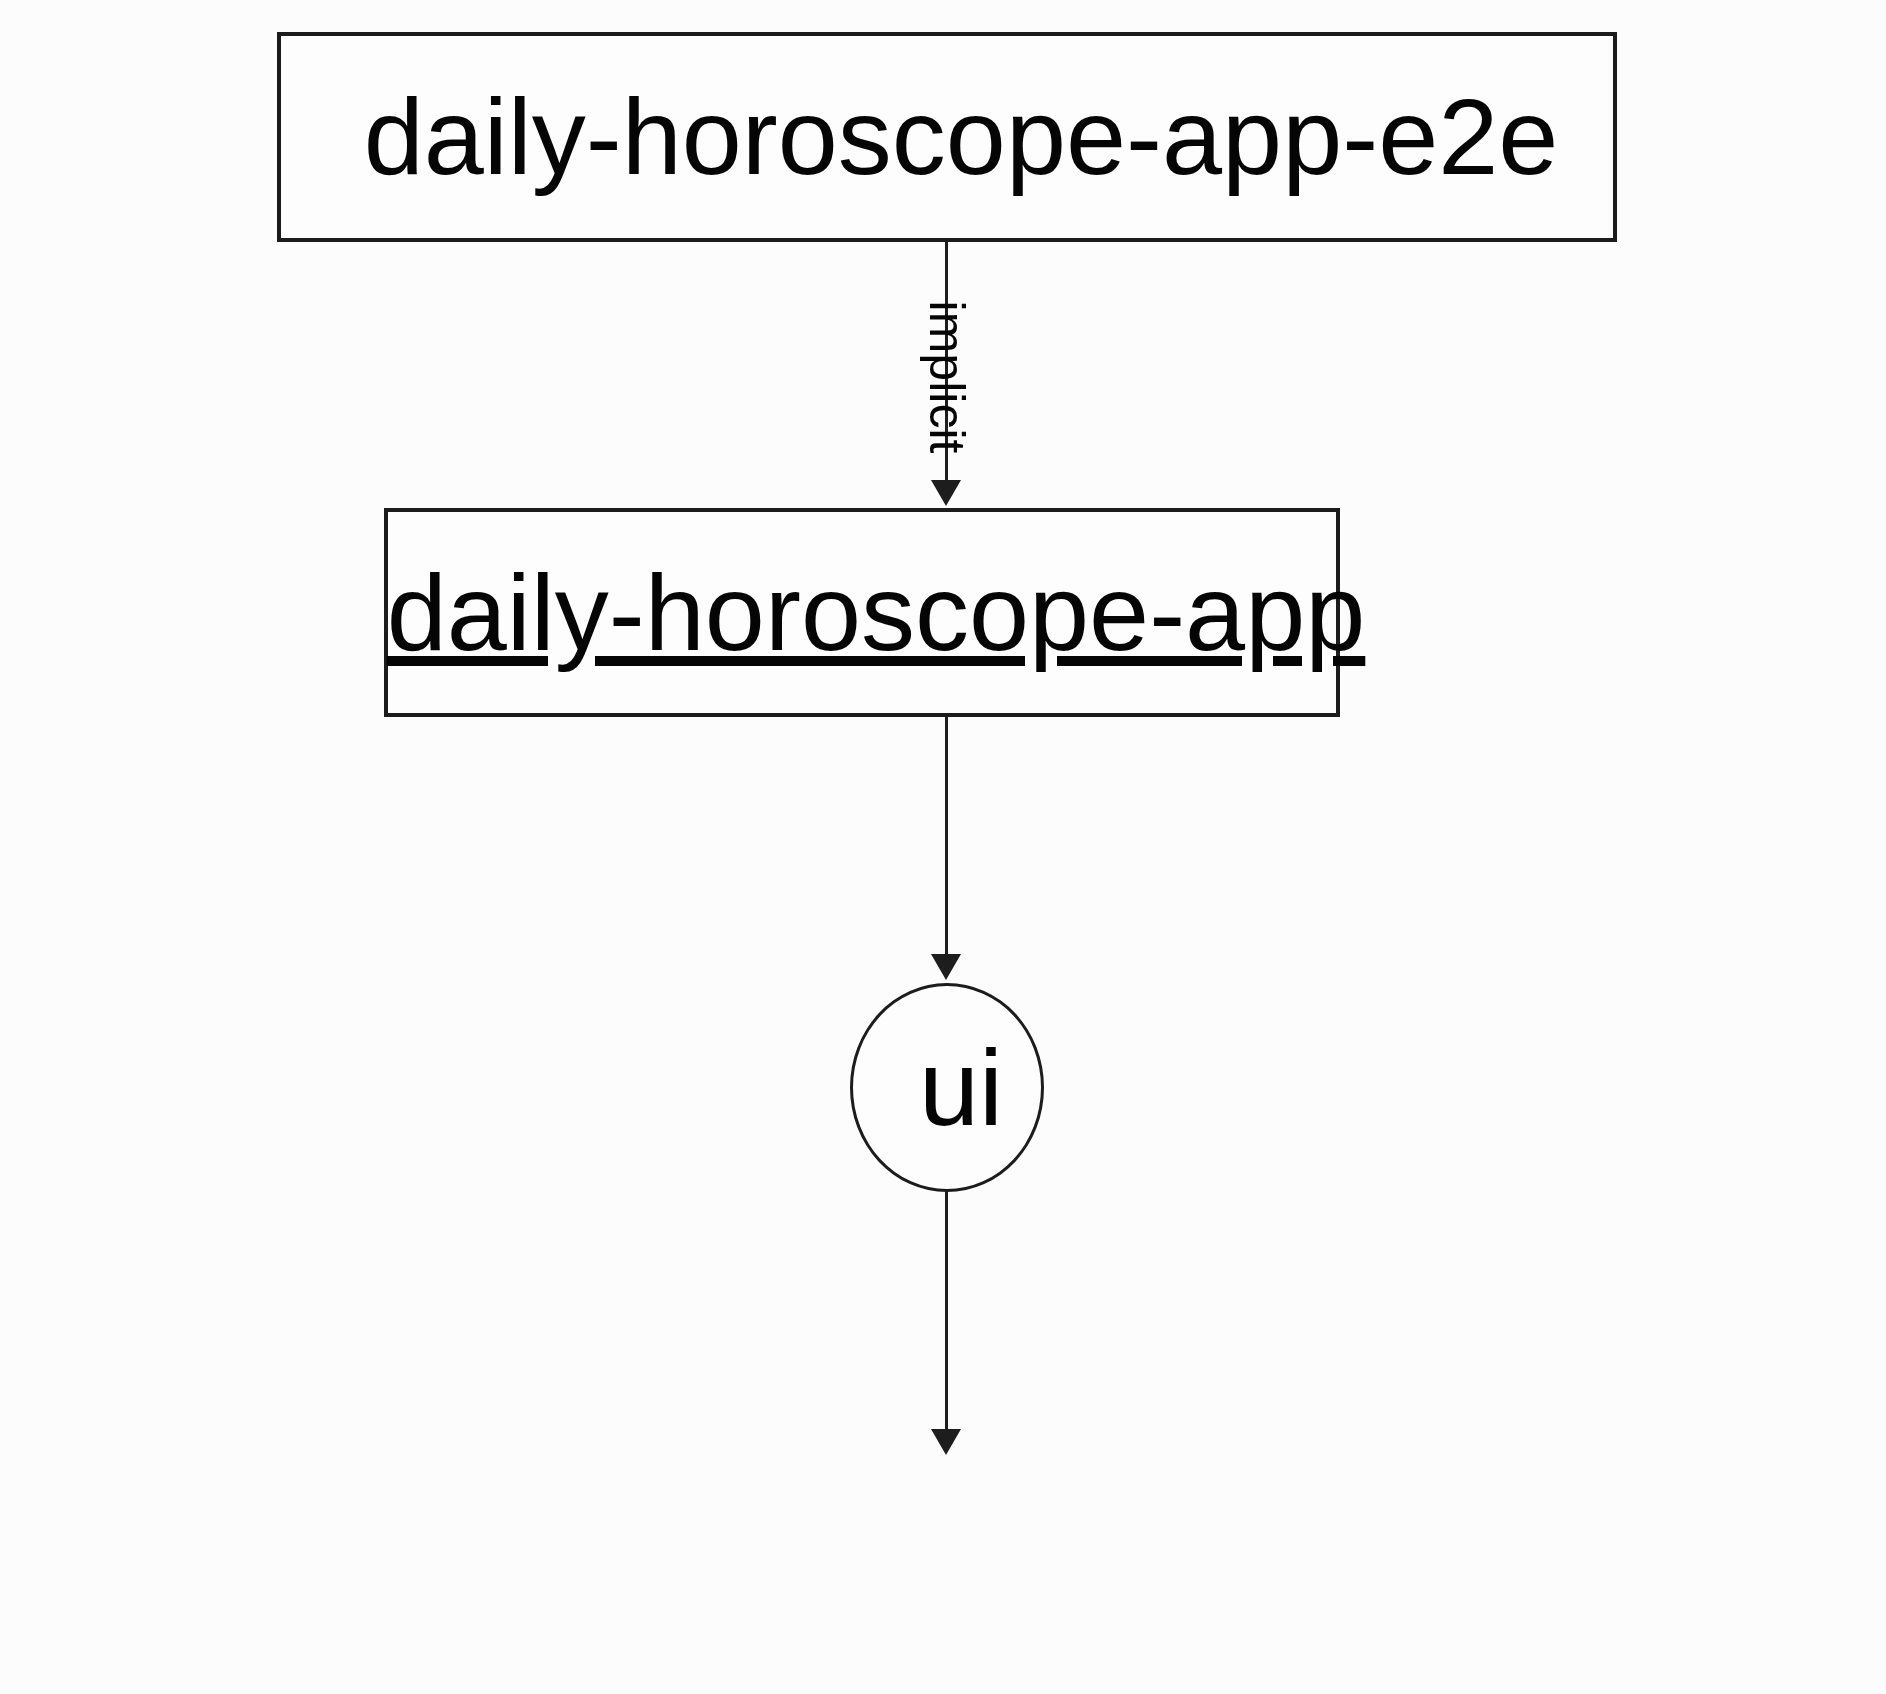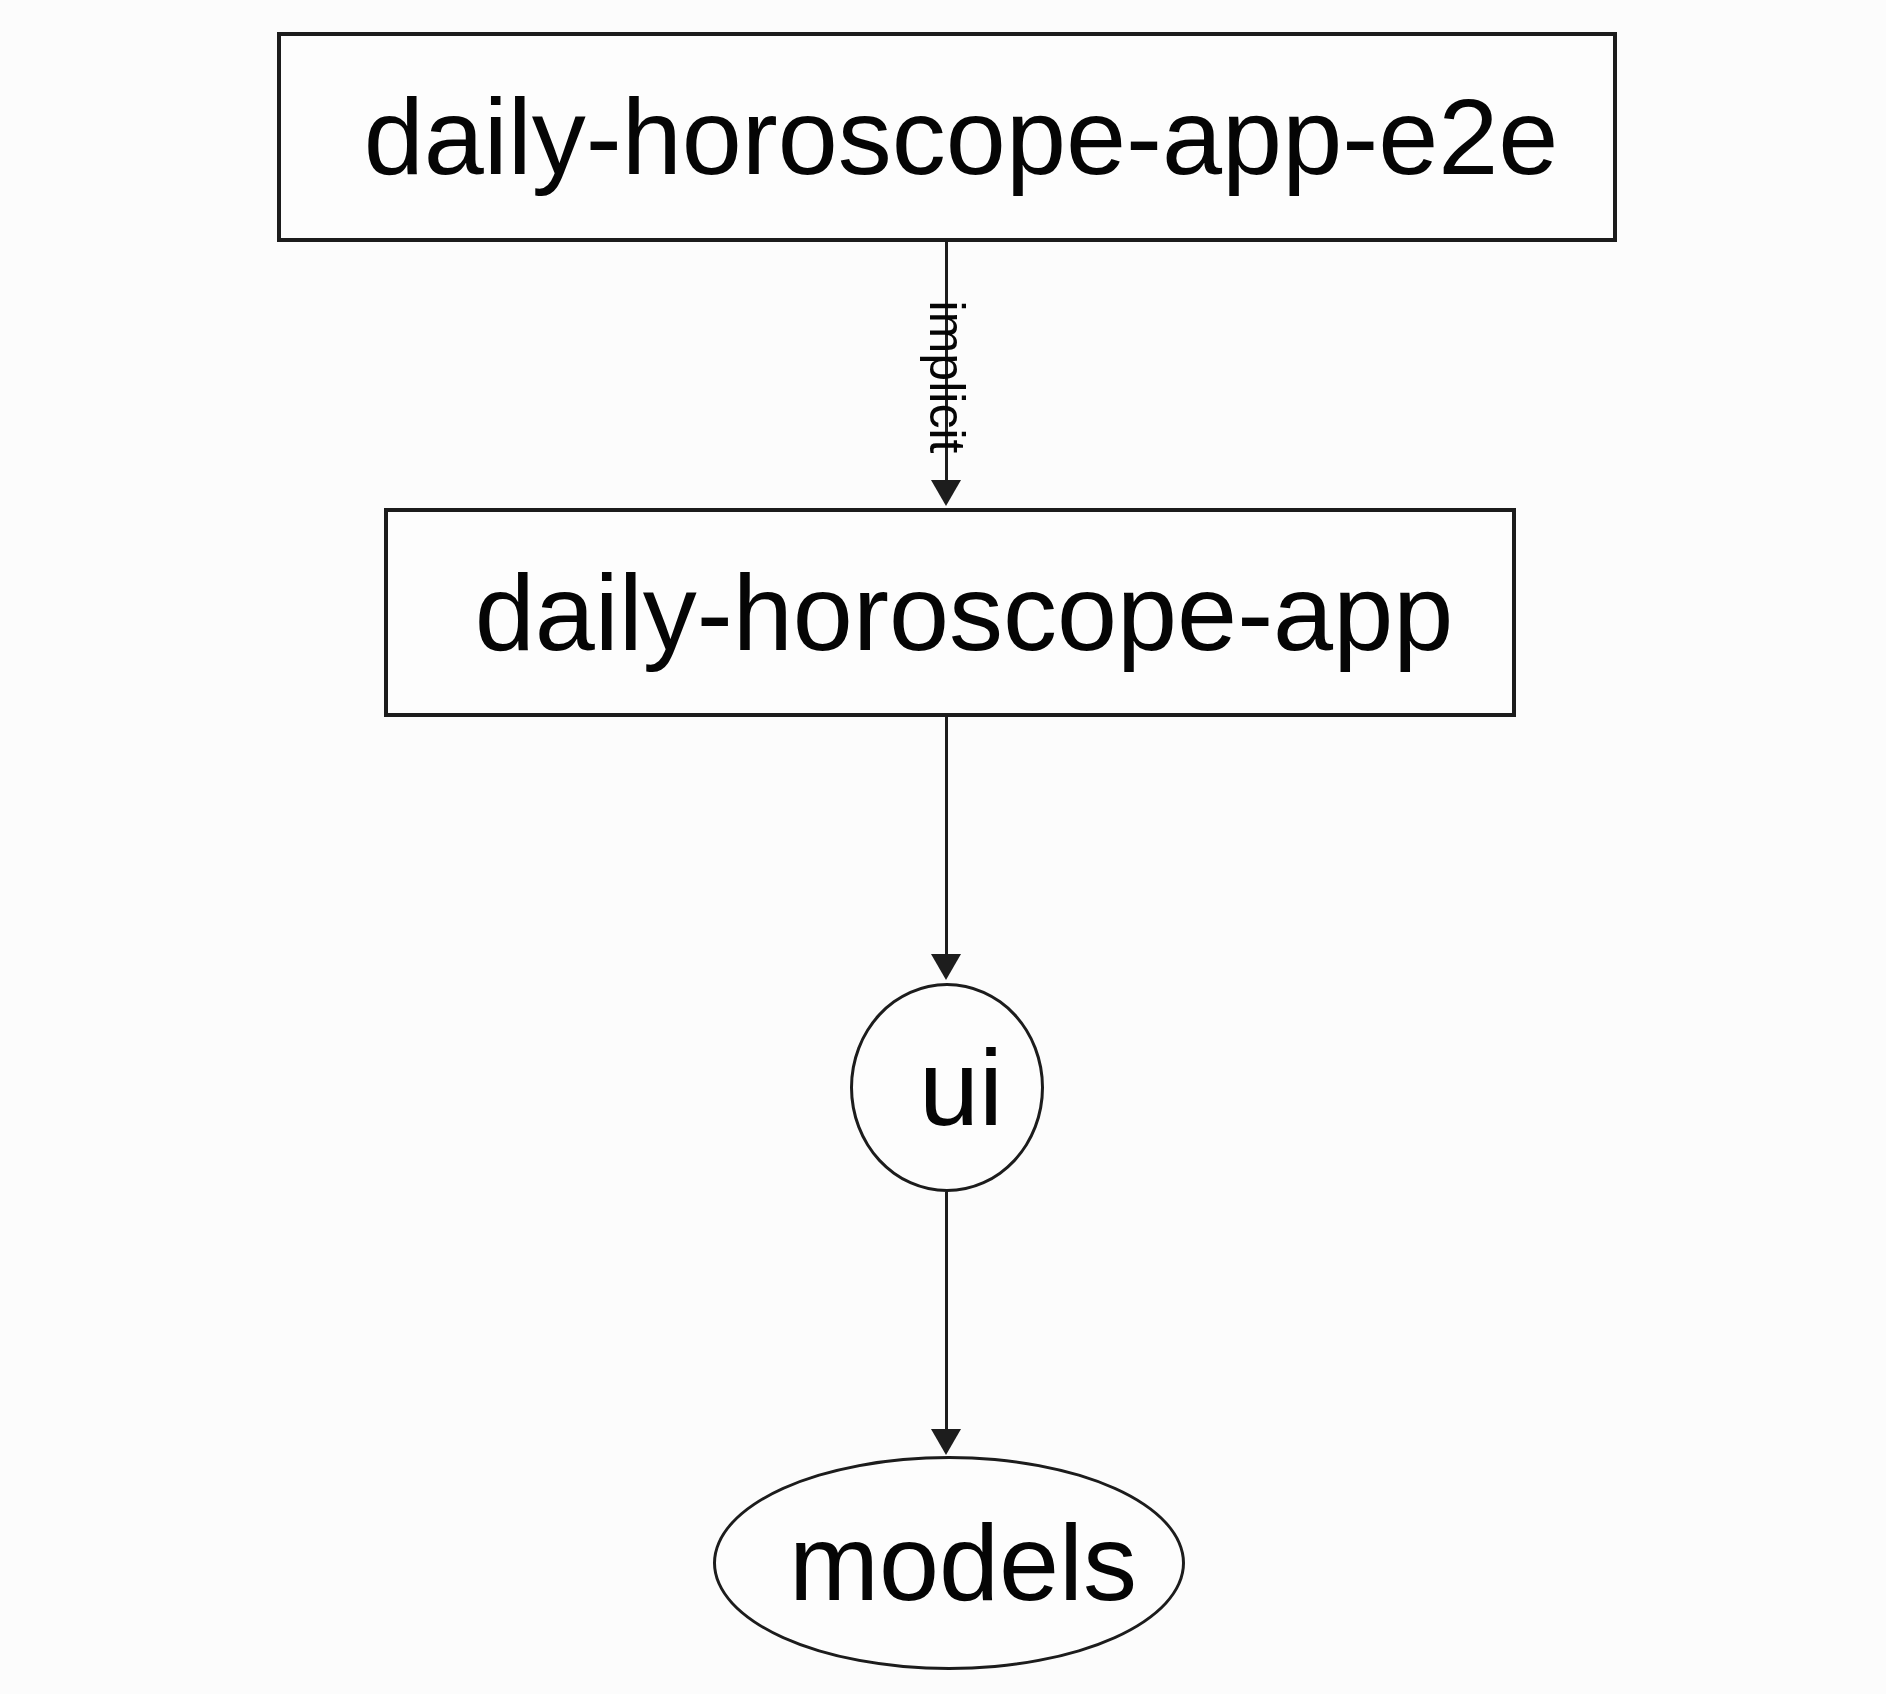--- a/index.html
+++ b/index.html
@@ -28,21 +28,21 @@
     line-height: 1;
     white-space: nowrap;
     padding-left: 28px;
   }
   .node.ellipse {
     border-radius: 50%;
     border-width: 3px;
     justify-content: center;
   }
   #node-e2e      { left: 277px;  top: 32px;   width: 1340px; height: 210px; }
-  #node-app      { left: 384px;  top: 508px;  width: 1132px; height: 209px; }
+  #node-app      { left: 384px;  top: 508px;  width: 956px; height: 209px; text-decoration: underline; }
   #node-ui       { left: 850px;  top: 983px;  width: 194px;  height: 209px; }
   #node-models   { left: 713px;  top: 1456px; width: 472px;  height: 214px; }
 
   .edge-line {
     position: absolute;
     width: 3px;
     background: #1d1d1d;
   }
   #edge-line-1 { left: 945px; top: 242px;  height: 240px; }
   #edge-line-2 { left: 945px; top: 717px;  height: 238px; }
@@ -91,17 +91,14 @@
   <div class="edge-line" id="edge-line-2"></div>
   <div class="arrowhead" id="arrowhead-2"></div>
 
   <div class="node ellipse" id="node-ui">
     <span>ui</span>
   </div>
 
   <div class="edge-line" id="edge-line-3"></div>
   <div class="arrowhead" id="arrowhead-3"></div>
 
-  <div class="node ellipse" id="node-models">
-    <span>models</span>
-  </div>
 
 </div>
 
 </body></html>

